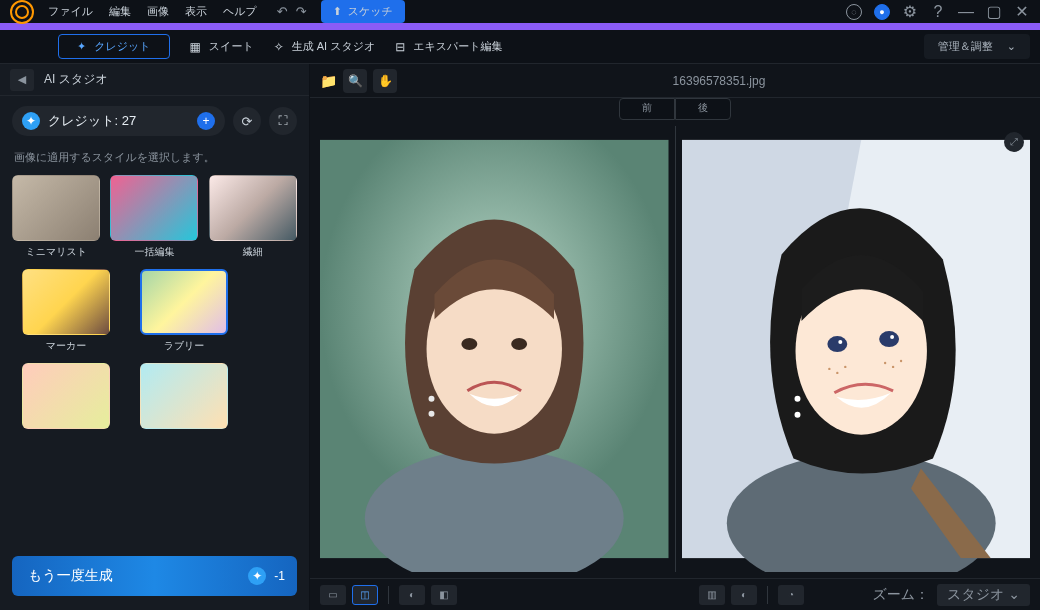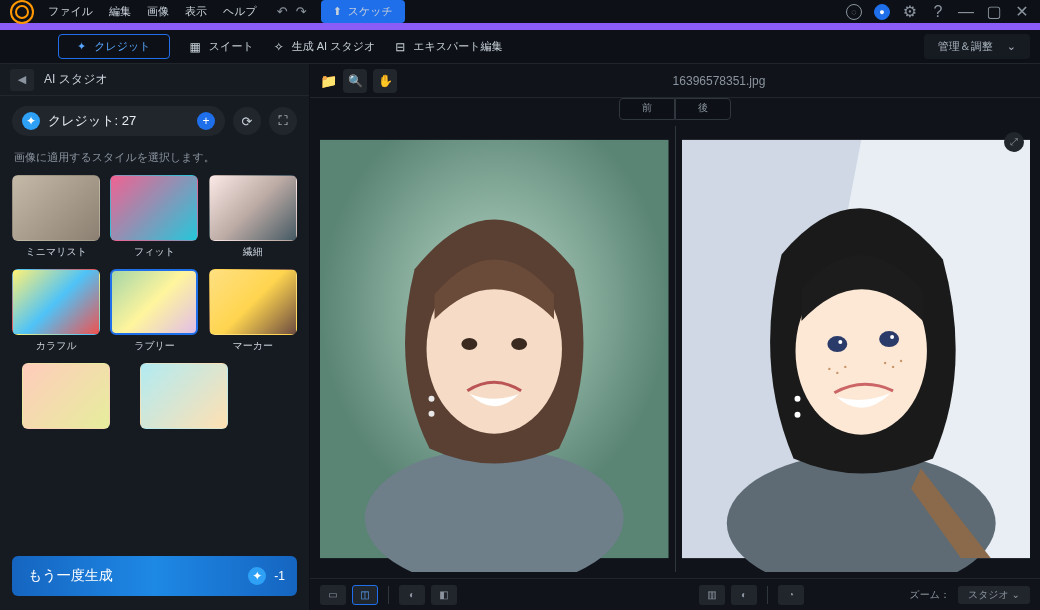--- a/index.html
+++ b/index.html
@@ -83,21 +83,21 @@
 .image-area { flex:1; display:flex; gap:6px; padding:6px 10px; }
 .img-panel { flex:1; display:flex; align-items:center; justify-content:center; position:relative; }
 .img-panel svg { width: 100%; height: 100%; }
 .after-overlay { position:absolute; top:6px; right:6px; width:20px; height:20px; border-radius:50%; background:#21262d; display:flex; align-items:center; justify-content:center; font-size:10px; color:#8b949e; cursor:pointer;}
 .divider-v { width:1px; background:#30363d; }
 
 .canvas-bottom { height: 32px; display:flex; align-items:center; padding:0 10px; gap:6px; border-top:1px solid #21262d; }
 .btm-btn { width:26px; height:20px; background:#21262d; border-radius:3px; display:flex; align-items:center; justify-content:center; cursor:pointer; font-size:10px; color:#8b949e; }
 .btm-btn.active { border:1px solid #1f6feb; color:#58a6ff;}
 .btm-sep { width:1px; height:18px; background:#30363d; margin:0 4px;}
-.zoom-area { margin-left:auto; display:flex; align-items:center; gap:8px; font-size:10px; color:#8b949e;}
+.zoom-area { margin-left:auto; display:flex; align-items:center; gap:8px; font-size:14px; color:#8b949e;}
 .zoom-select { background:#21262d; border-radius:3px; padding:2px 10px; cursor:pointer;}
 </style>
 </head>
 <body>
 
 <div class="topbar">
   <div class="app-logo"></div>
   <div class="menu">
     <span>ファイル</span>
     <span>編集</span>
@@ -168,39 +168,35 @@
     </div>
     <div class="sb-label">画像に適用するスタイルを選択します。</div>
     <div class="style-grid">
       <div class="style-row">
         <div class="style-cell">
             <div class="style-thumb th-0"></div>
             <span>ミニマリスト</span>
           </div>
         <div class="style-cell">
             <div class="style-thumb th-1"></div>
-            <span>フィット</span>
+            <span>一括編集</span>
           </div>
         <div class="style-cell">
             <div class="style-thumb th-2"></div>
             <span>繊細</span>
           </div>
       </div>
       <div class="style-row">
         <div class="style-cell">
-            <div class="style-thumb th-3"></div>
-            <span>カラフル</span>
+            <div class="style-thumb th-5"></div>
+            <span>マーカー</span>
           </div>
         <div class="style-cell">
             <div class="style-thumb th-4 selected"></div>
             <span>ラブリー</span>
-          </div>
-        <div class="style-cell">
-            <div class="style-thumb th-5"></div>
-            <span>マーカー</span>
           </div>
       </div>
       <div class="style-row">
         <div class="style-cell">
             <div class="style-thumb th-9"></div>
           </div>
         <div class="style-cell">
             <div class="style-thumb th-10"></div>
           </div>
       </div>

